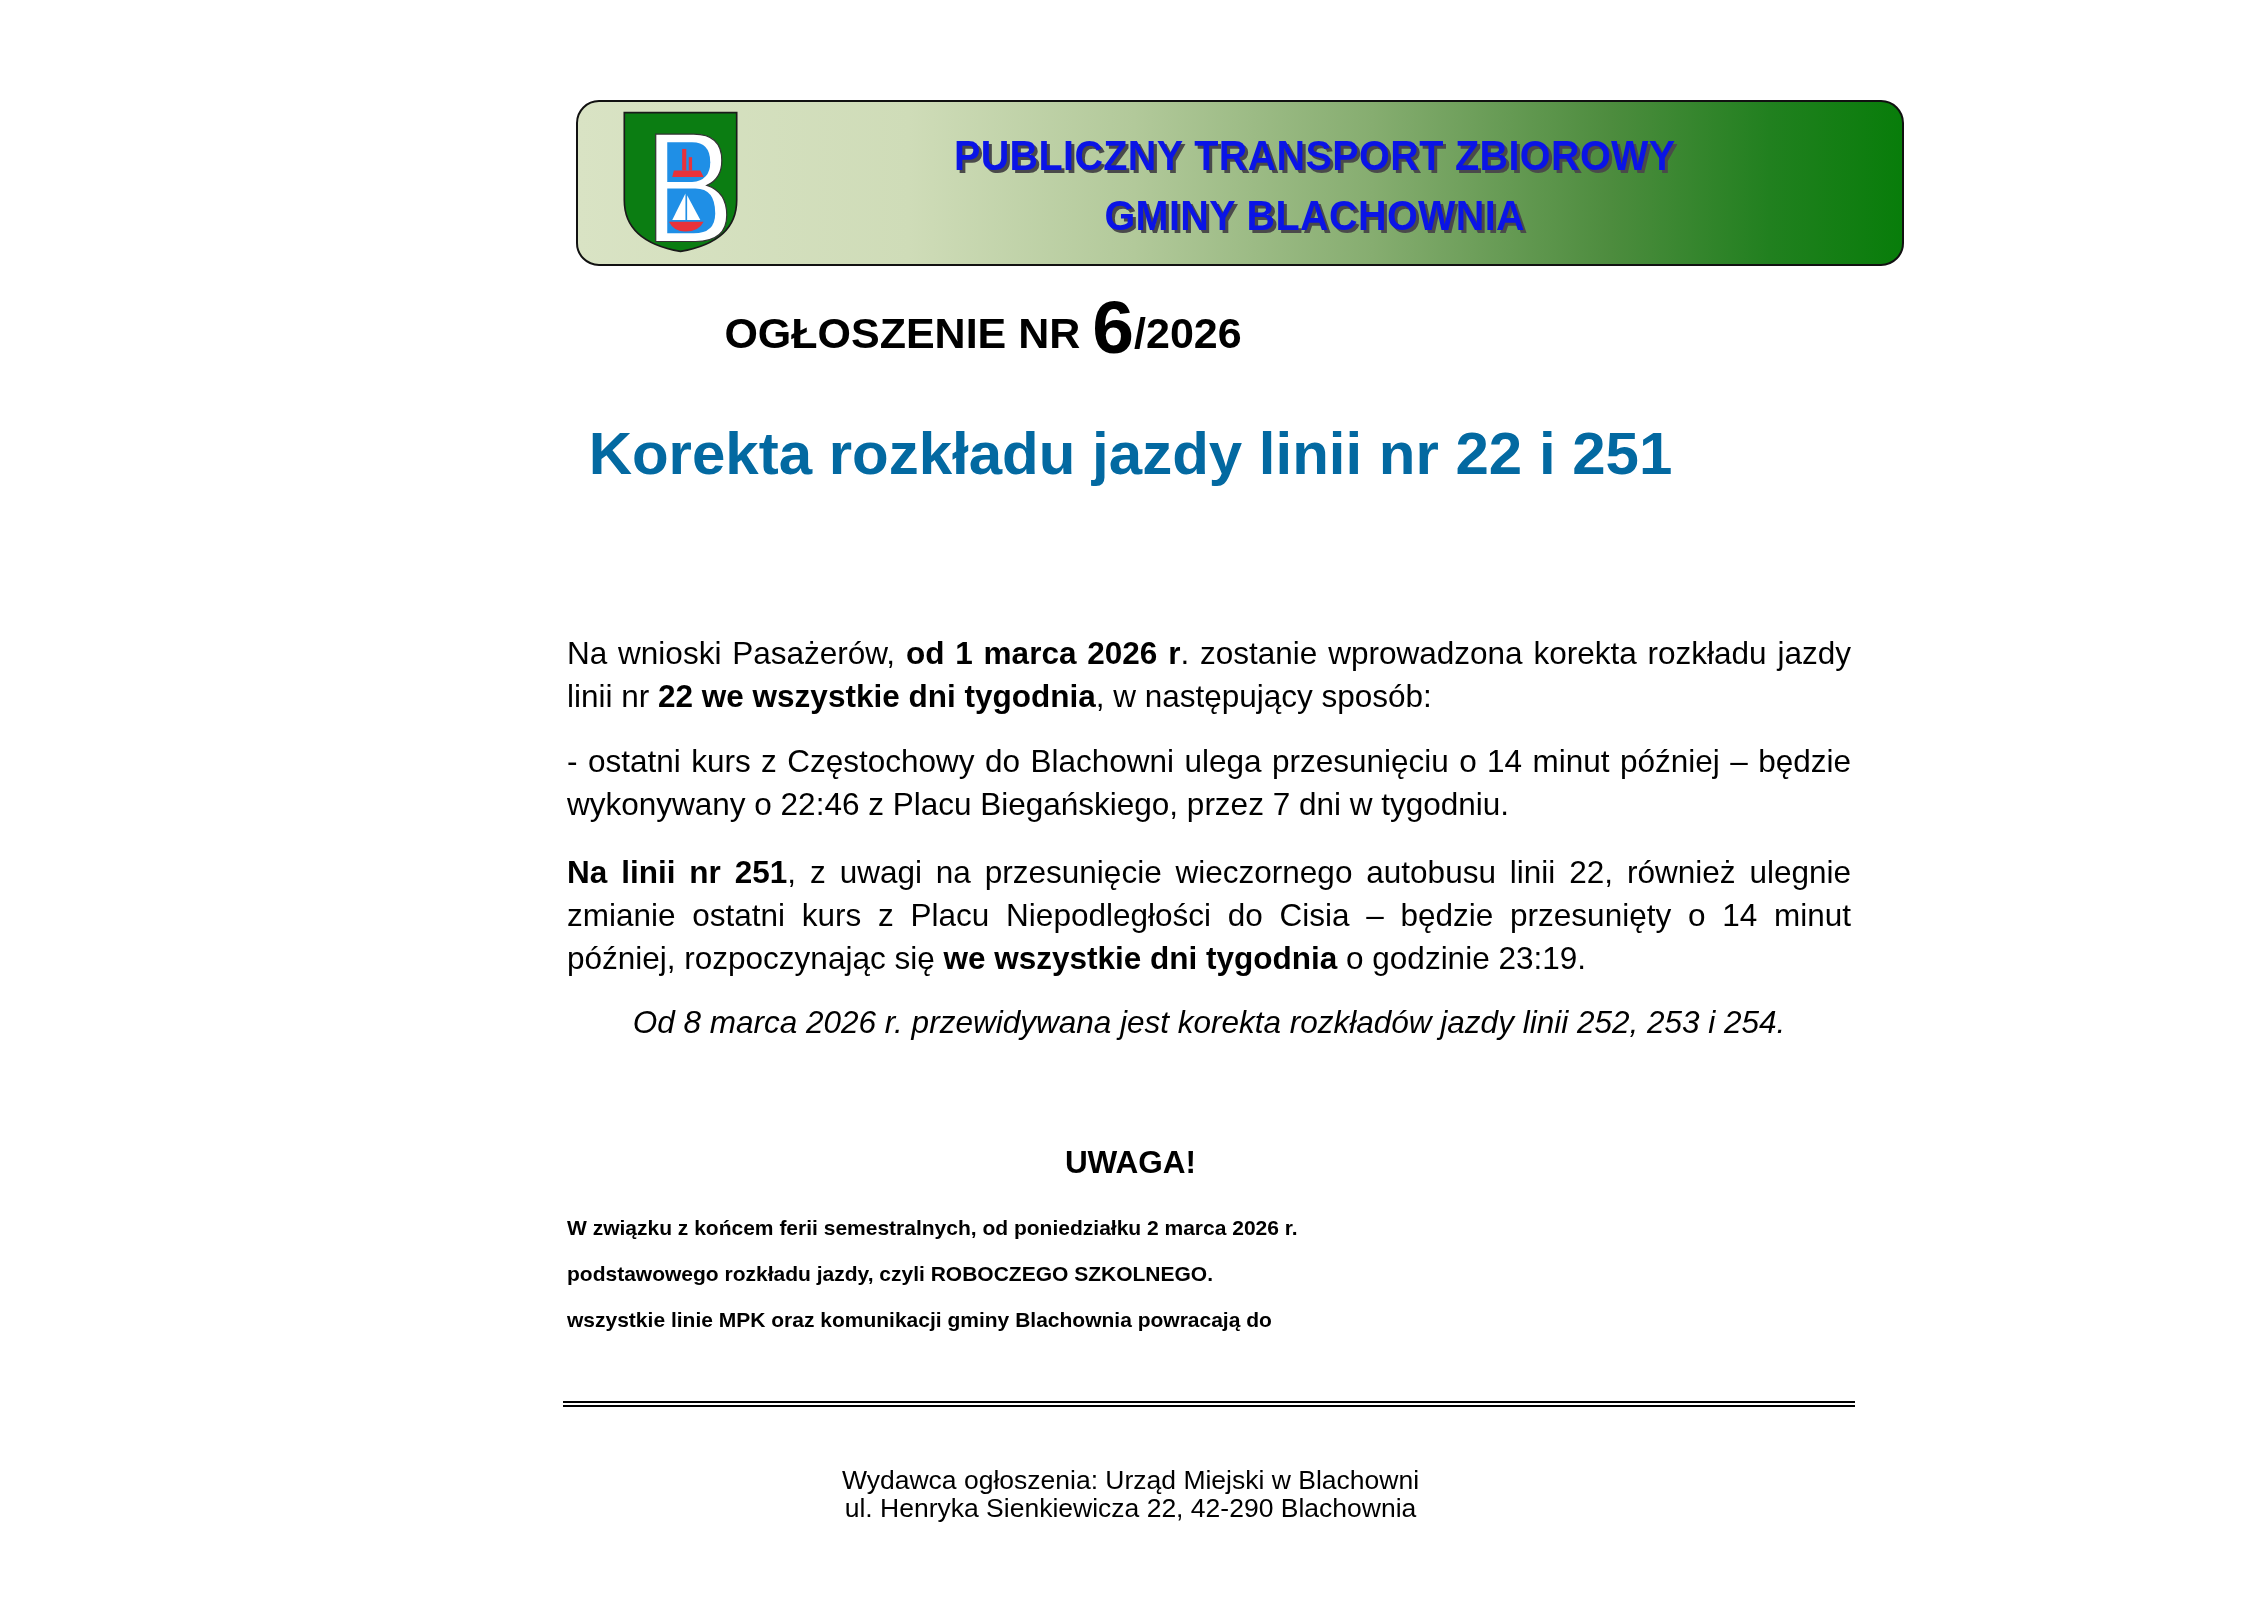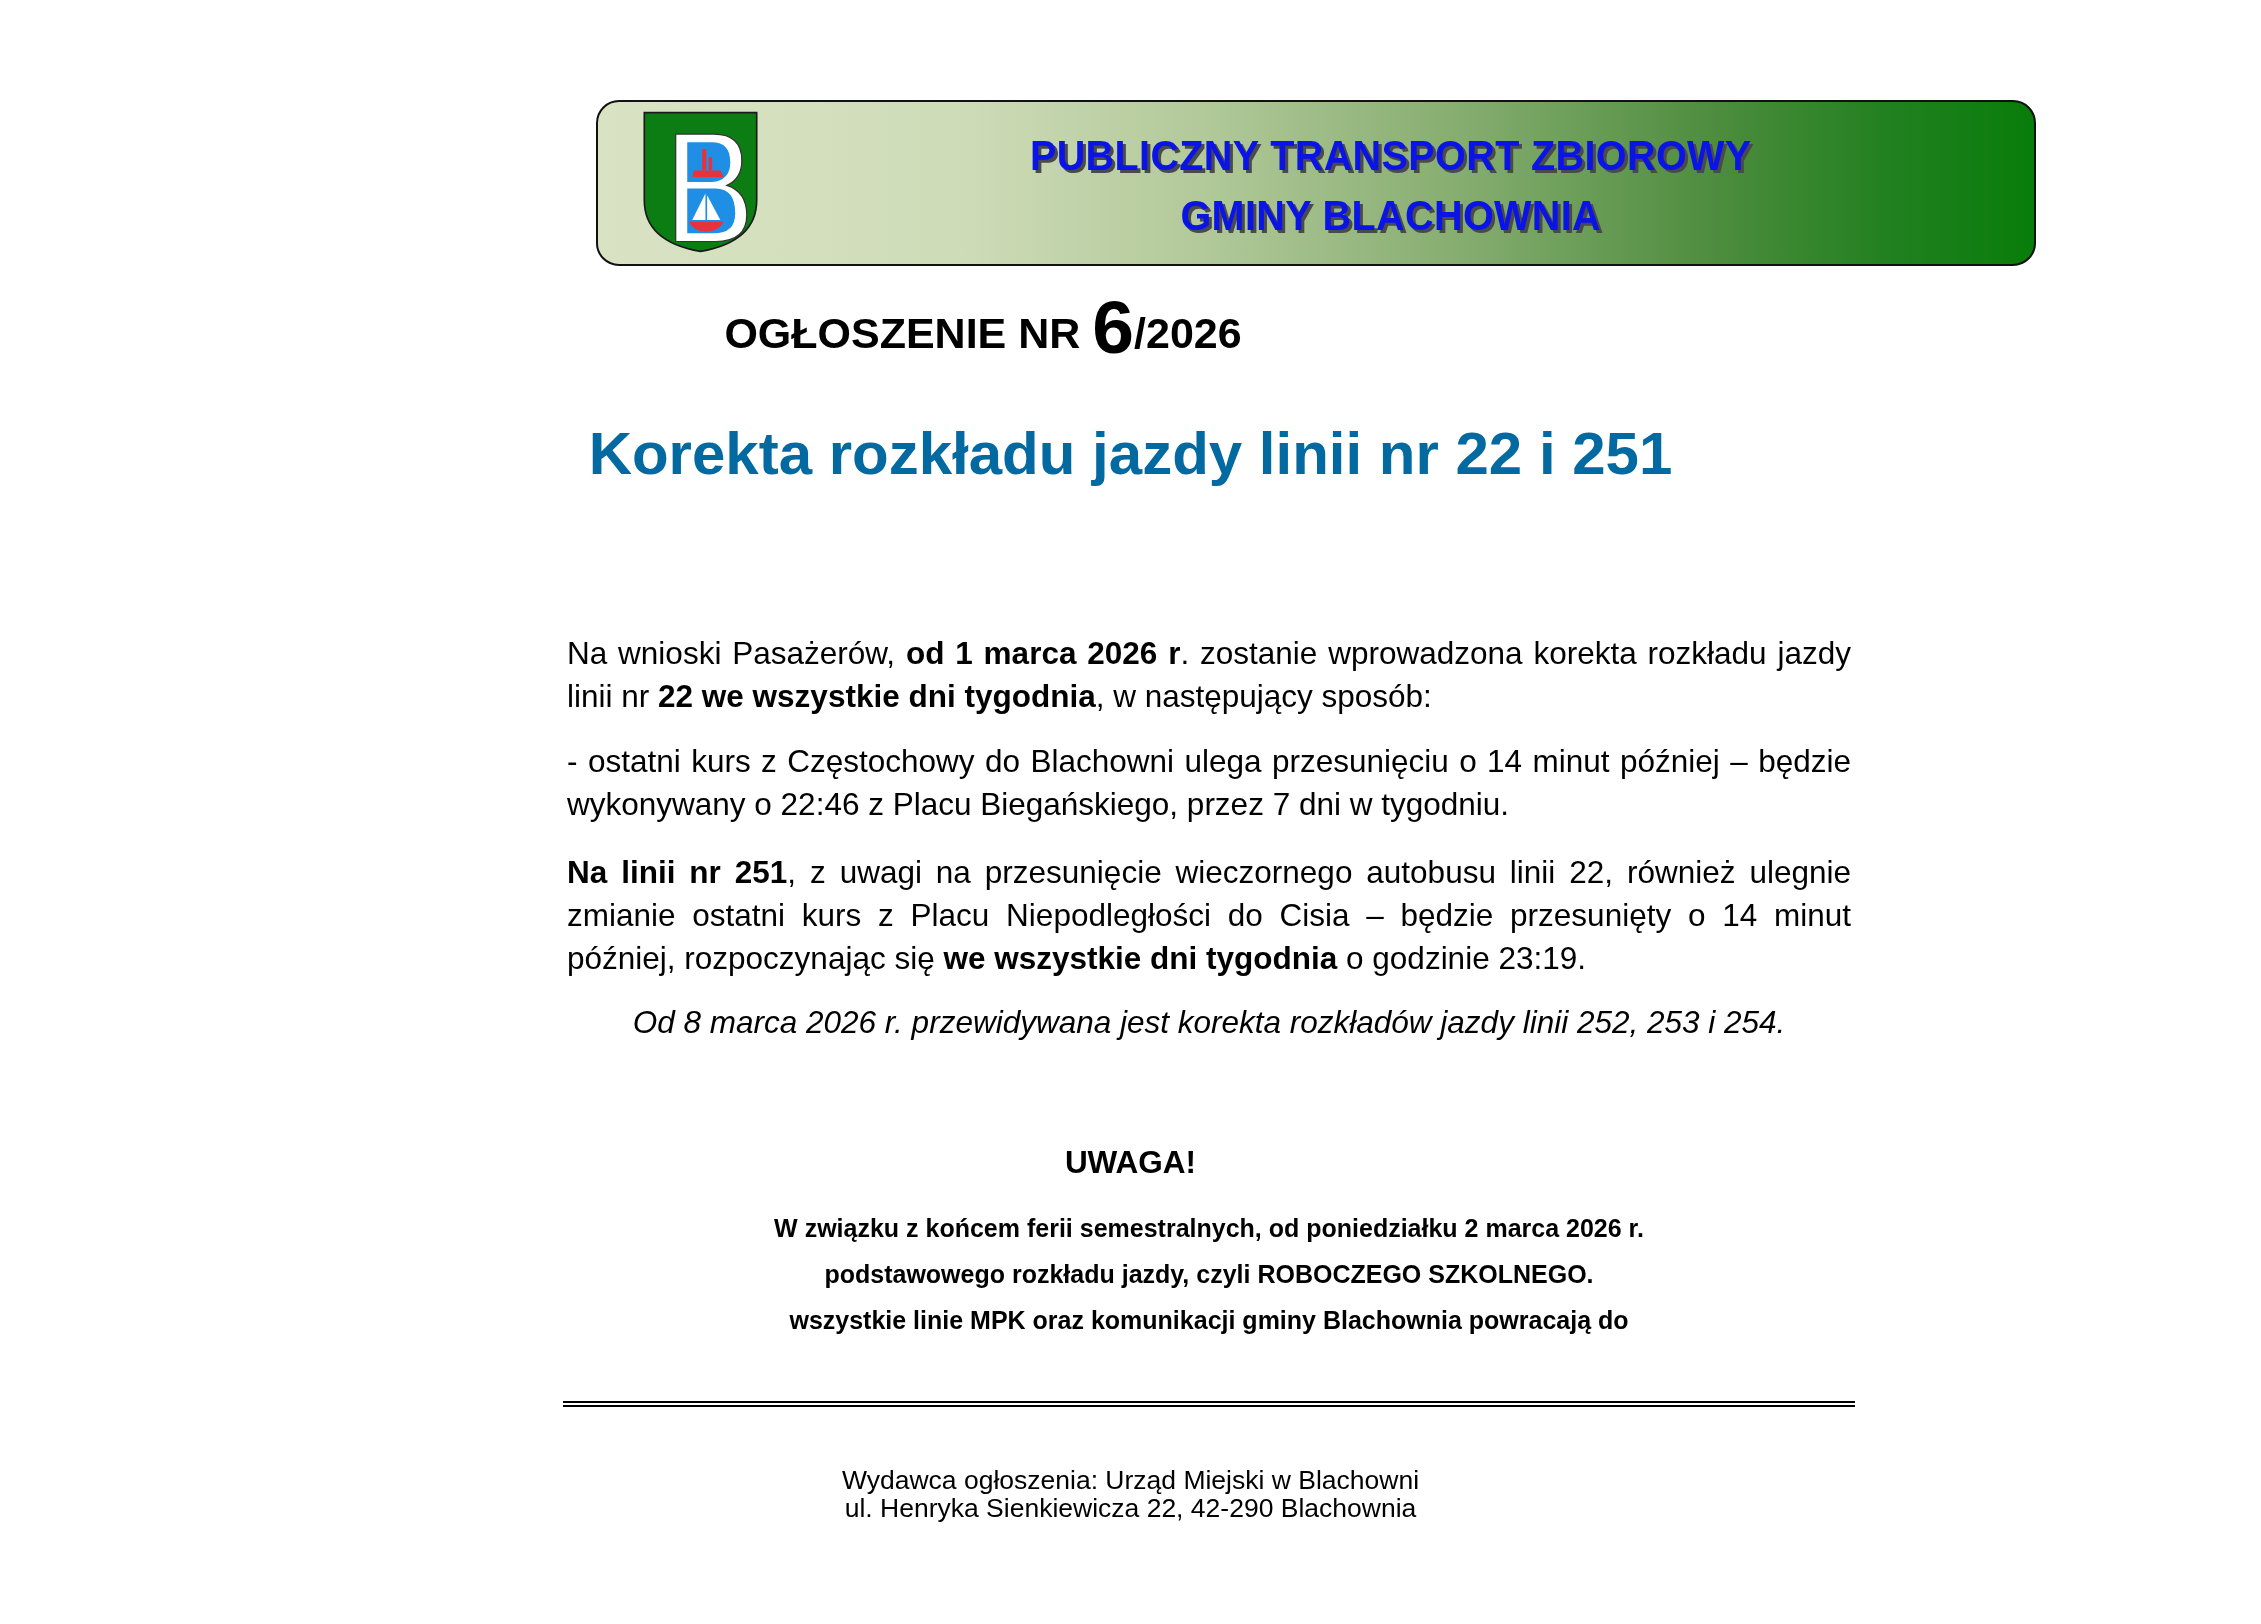--- a/index.html
+++ b/index.html
@@ -1,19 +1,19 @@
 <!DOCTYPE html>
 <html style="font-size:13.3px"><head>
 <meta charset="utf-8">
 <style>
   html, body { margin: 0; padding: 0; background: #ffffff; }
   body { width: 2261px; height: 1624px; position: relative; overflow: hidden;
          font-family: "Liberation Sans", sans-serif; color: #000; }
 
-  .banner { position: absolute; left: 596px; top: 100px; width: 1440px; height: 166px;
+  .banner { position: absolute; left: 576px; top: 100px; width: 1328px; height: 166px;
             border: 2.5px solid #111; border-radius: 23px; box-sizing: border-box;
             background: linear-gradient(90deg, #d9e3c4 0%, #cfdcb8 25%, #b2c99a 42%, #86ad70 60%, #4d8c3e 78%, #21801f 90%, #087d0a 100%); }
   .crest { position: absolute; left: 43px; top: 6.6px; width: 119px; height: 146px; }
   .banner-text { position: absolute; left: 166px; right: 16.6px; top: 23px; text-align: center;
                  font-weight: bold; font-size: 43px; line-height: 60px; color: #0a14e6;
                  text-shadow: 3.3px 3.3px 0 #4a4a4a; letter-spacing: 0.4px; transform: scaleX(0.92); }
   .banner-text div { white-space: nowrap; }
 
   .ogl { position: absolute; left: 0; width: 1966px; top: 286px; text-align: center;
          font-weight: bold; font-size: 43px; line-height: 83px; }
@@ -24,22 +24,22 @@
 
   .body { position: absolute; left: 567px; width: 1284px; font-size: 31.5px; line-height: 43px;
           text-align: justify; }
   .p1 { top: 632px; }
   .p2 { top: 740px; }
   .p3 { top: 851px; }
   .p4 { top: 1001px; text-align: center; font-style: italic; left: 567px; width: 1284px; }
 
   .uwaga { position: absolute; left: 0; width: 2261px; top: 1141px; text-align: center;
            font-weight: bold; font-size: 31.5px; line-height: 43px; }
-  .notice { position: absolute; left: 567px; width: 1284px; top: 1205px; text-align: center;
-            font-weight: bold; font-size: 25px; line-height: 46px; }
+  .notice { position: absolute; left: 567px; width: 1284px; top: 1205px; text-align: left;
+            font-weight: bold; font-size: 21px; line-height: 46px; }
 
   .rule { position: absolute; left: 563px; width: 1292px; top: 1401px; height: 5.8px;
           border-top: 2.5px solid #000; border-bottom: 2.5px solid #000; box-sizing: border-box; }
 
   .footer { position: absolute; left: 0; width: 2261px; text-align: center; font-size: 26.5px; }
   .f1 { top: 1433px; margin-top: 32px; }
   .f2 { top: 1493px; }
 </style>
 </head>
 <body>

